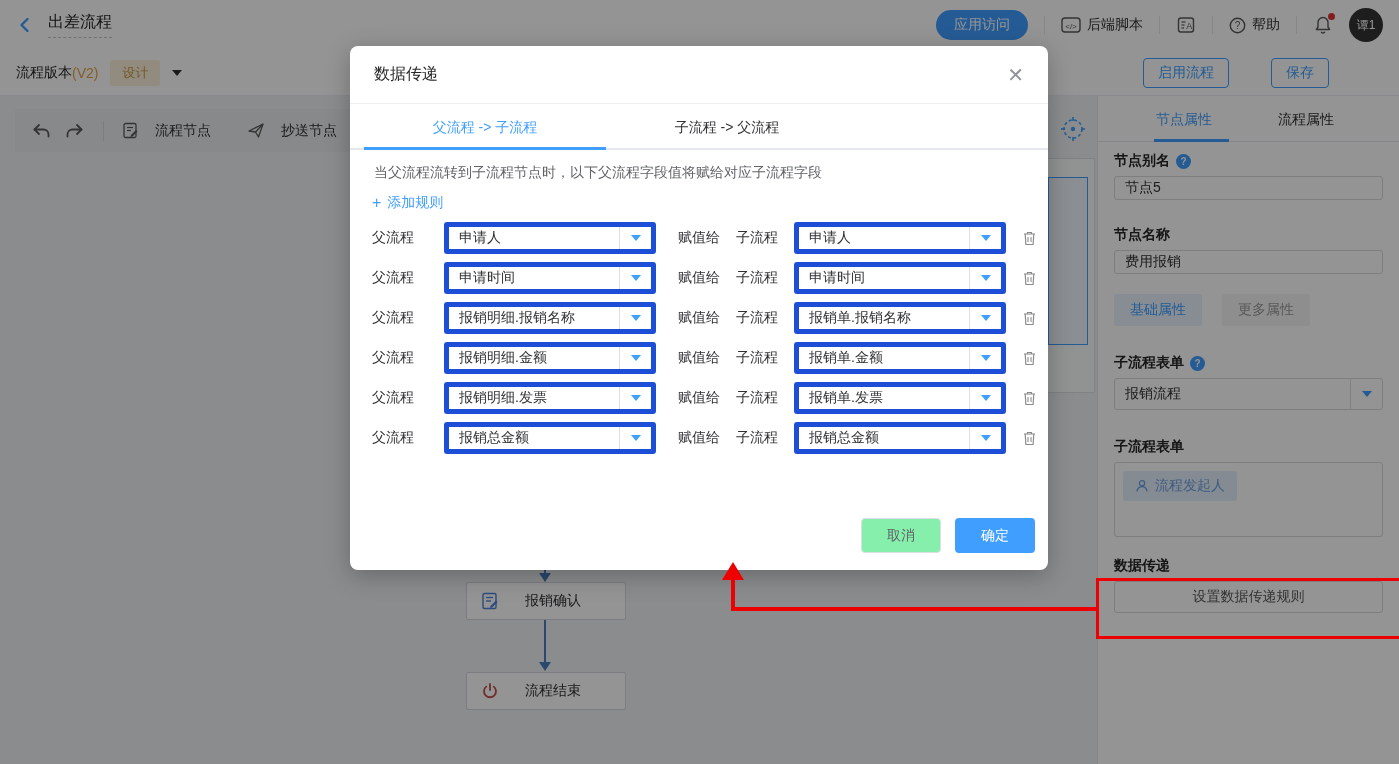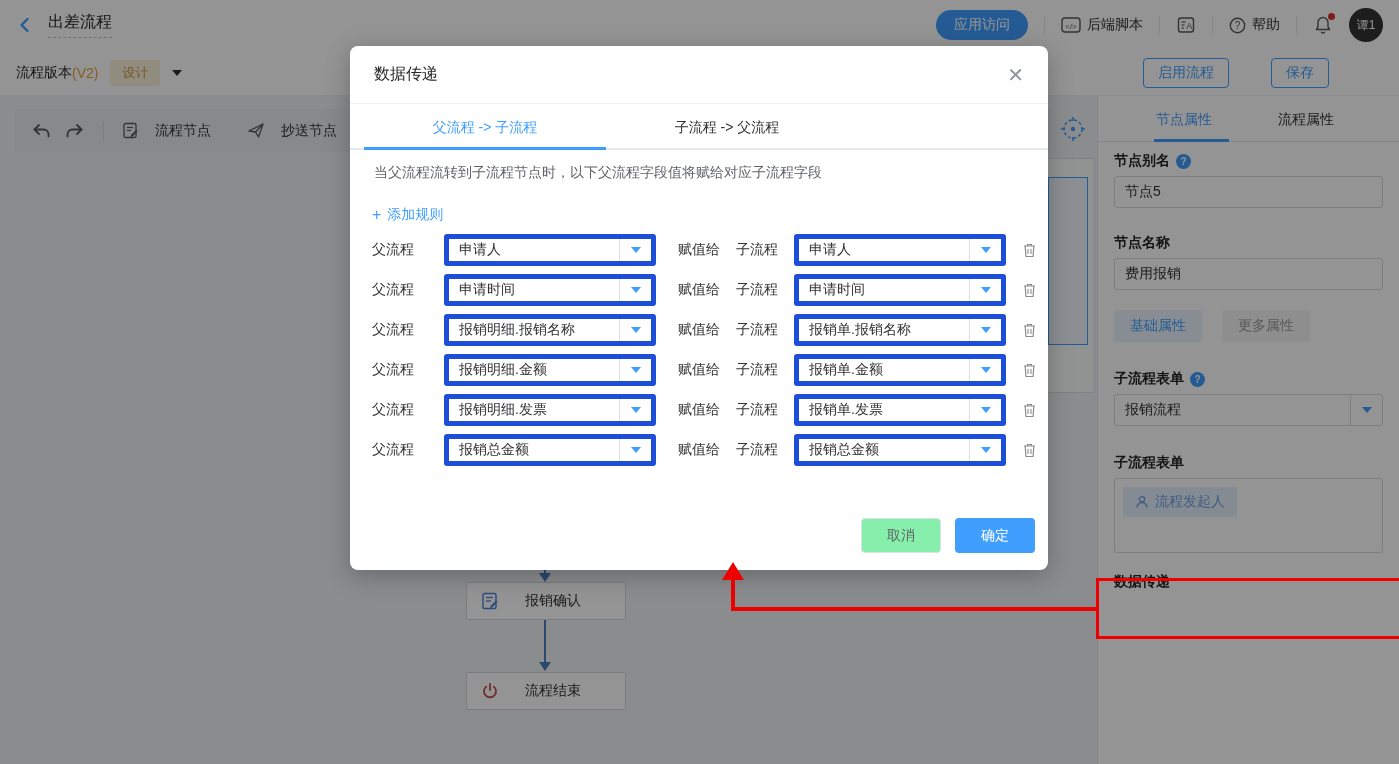--- a/index.html
+++ b/index.html
@@ -43,21 +43,21 @@
 
   
   #panel { position:absolute; left:1097px; top:96px; width:302px; height:668px; background:#fff; border-left:1px solid #e4e7ed; z-index:1; }
   .panel-tabs { position:relative; height:46px; border-bottom:1px solid #e4e7ed; }
   .panel-tab { position:absolute; top:0; height:46px; line-height:46px; font-size:14px; cursor:pointer; }
   .panel-tab.active { color:#409EFF; }
   .panel-tab-bar { position:absolute; left:56px; bottom:-1px; width:75px; height:3px; background:#409EFF; }
   .panel-body { padding:0 16px; }
   .p-label { font-weight:600; color:#262626; display:flex; align-items:center; gap:6px; }
   .q-icon { width:15px; height:15px; border-radius:50%; background:#409EFF; color:#fff; font-size:10px; display:inline-flex; align-items:center; justify-content:center; }
-  .p-input { width:100%; height:32px; border:1px solid #d9d9d9; border-radius:3px; padding:0 10px; font-size:14px; color:#303133; margin-top:6px; background:#fff; font-family:inherit; }
+  .p-input { width:100%; height:24px; border:1px solid #d9d9d9; border-radius:3px; padding:0 10px; font-size:14px; color:#303133; margin-top:6px; background:#fff; font-family:inherit; }
   .toggle-row { display:flex; gap:20px; margin-top:20px; }
   .toggle-btn { border:none; padding:7px 16px; border-radius:3px; font-size:14px; cursor:pointer; }
   .toggle-btn.active { background:#e8f3fe; color:#409EFF; }
   .toggle-btn.inactive { background:#f5f5f5; color:#999; }
   .p-select { margin-top:6px; height:32px; border:1px solid #d9d9d9; border-radius:3px; display:flex; align-items:center; cursor:pointer; background:#fff; }
   .p-select .val { flex:1; padding:0 10px; color:#303133; }
   .caret-box { width:32px; align-self:stretch; border-left:1px solid #dcdfe6; display:flex; align-items:center; justify-content:center; }
   .caret-blue { width:0; height:0; border-left:5px solid transparent; border-right:5px solid transparent; border-top:6px solid #409EFF; }
   .member-box { margin-top:6px; height:75px; border:1px solid #d9d9d9; border-radius:3px; padding:8px; }
   .member-chip { display:inline-flex; align-items:center; gap:6px; background:#e4effb; color:#6d9fe0; border-radius:3px; padding:6px 12px; font-size:14px; cursor:pointer; }
@@ -68,21 +68,21 @@
   #overlay { position:absolute; left:0; top:0; width:1399px; height:764px; background:rgba(0,0,0,0.42); z-index:10; }
   #modal { position:absolute; left:350px; top:46px; width:698px; height:524px; background:#fff; border-radius:8px; box-shadow:0 6px 24px rgba(0,0,0,0.25); z-index:20; }
   .modal-hdr { height:58px; border-bottom:1px solid #f0f0f0; display:flex; align-items:center; padding:0 24px; }
   .modal-title { font-size:16px; font-weight:500; color:#262626; }
   .modal-close { margin-left:auto; font-size:20px; color:#909399; cursor:pointer; line-height:1; }
   .modal-tabs { position:relative; height:46px; }
   .m-tab { position:absolute; top:0; width:242px; height:46px; line-height:46px; text-align:center; font-size:14px; color:#303133; cursor:pointer; }
   .m-tab.active { color:#409EFF; }
   .m-tabs-base { position:absolute; left:0; right:0; bottom:0; height:2px; background:#e4e7ed; }
   .m-tab-bar { position:absolute; left:14px; bottom:0; width:242px; height:3px; background:#409EFF; }
-  .modal-desc { margin:14px 24px 12px; color:#606266; font-size:14px; }
+  .modal-desc { margin:14px 24px 0; color:#606266; font-size:14px; }
   .add-rule { display:inline-flex; align-items:center; gap:6px; margin:12px 0 10px 22px; color:#409EFF; font-size:14px; cursor:pointer; }
   .rule-row { display:flex; align-items:center; height:32px; margin-bottom:8px; }
   .rr-lab1 { margin-left:22px; width:46px; color:#303133; }
   .rr-sel1 { margin-left:26px; width:212px; }
   .rr-sel { height:32px; border:5px solid #1d4ed8; border-radius:3px; display:flex; align-items:center; cursor:pointer; background:#fff; }
   .rr-sel .val { flex:1; padding:0 10px; color:#303133; white-space:nowrap; overflow:hidden; }
   .rr-lab2 { margin-left:22px; width:44px; color:#303133; }
   .rr-lab3 { margin-left:14px; width:44px; color:#303133; }
   .rr-sel2 { margin-left:14px; width:212px; }
   .trash { margin-left:16px; cursor:pointer; display:flex; align-items:center; }
@@ -294,20 +294,21 @@
           <span>
             <svg width="14" height="14" viewBox="0 0 14 14">
                 <circle cx="7" cy="4.2" r="2.6" fill="none" stroke="#6d9fe0" stroke-width="1.3"></circle>
                 <path d="M2 12.5 a5 5 0 0 1 10 0" fill="none" stroke="#6d9fe0" stroke-width="1.3"></path>
               </svg>
           </span>
           <span>流程发起人</span>
         </span>
       </div>
       <div class="p-label mt20">数据传递</div>
+      <button class="wide-btn">设置数据传递规则</button>
     </div>
   </div>
 
   <div id="overlay"></div>
 
   <div id="modal">
     <div class="modal-hdr">
       <span class="modal-title">数据传递</span>
       <span class="modal-close">✕</span>
     </div>

